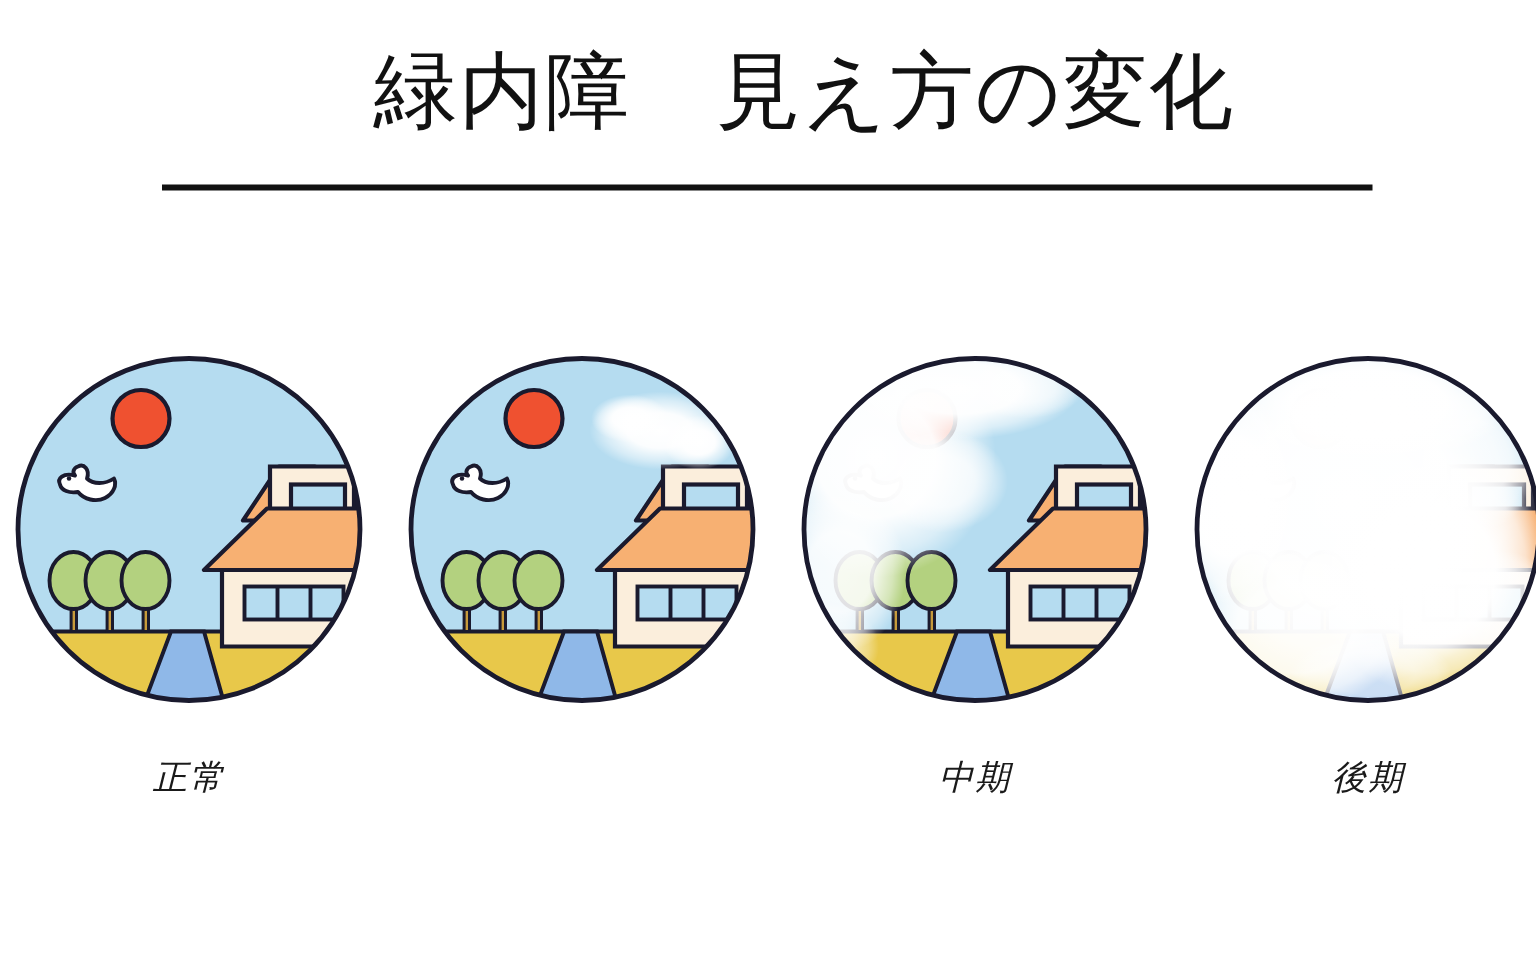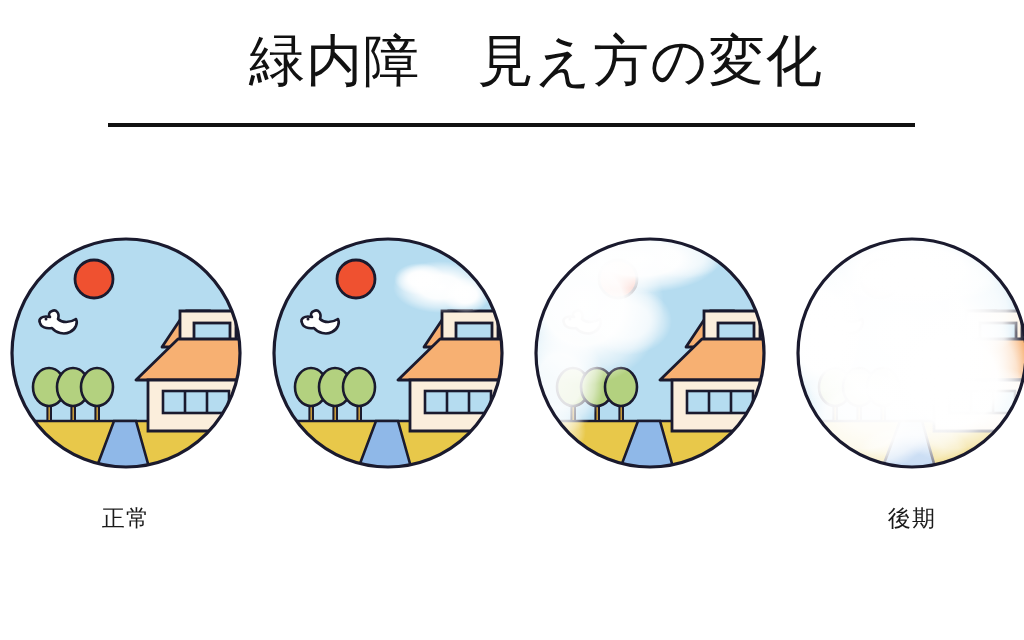--- a/index.html
+++ b/index.html
@@ -53,20 +53,21 @@
     left: 0;
     top: 225px;
     width: 1024px;
     height: 320px;
   }
   .stage {
     position: absolute;
     top: 0;
     width: 252px;
     height: 320px;
+    font-style: italic;
   }
   .stage-figure {
     position: absolute;
     left: 8px;
     top: 10px;
     width: 236px;
     height: 236px;
   }
   .stage-label {
     position: absolute;
@@ -282,20 +283,21 @@
             <ellipse cx="108" cy="24" rx="80" ry="34" fill="url(#fog-a-middle)"></ellipse>
             <ellipse cx="28" cy="146" rx="44" ry="54" fill="url(#fog-a-middle)" opacity="0.9"></ellipse>
             <ellipse cx="96" cy="86" rx="44" ry="34" fill="url(#fog-a-middle)" opacity="0.75"></ellipse>
             <ellipse cx="20" cy="196" rx="34" ry="30" fill="url(#fog-a-middle)" opacity="0.6"></ellipse>
             <ellipse cx="152" cy="22" rx="40" ry="22" fill="url(#fog-a-middle)" opacity="0.6"></ellipse>
           </g>
         </g>
         <circle cx="118" cy="118" r="114" fill="none" stroke="#1a1a2e" stroke-width="3.2"></circle>
       </svg>
     </div>
+    <div class="stage-label">中期</div>
   </div>
 
   <div class="stage" style="left:786px;">
     <div class="stage-figure">
       <svg viewBox="0 0 236 236" xmlns="http://www.w3.org/2000/svg">
         <defs>
           <clipPath id="clip-late">
               <circle cx="118" cy="118" r="114"></circle>
             </clipPath>
           <radialGradient id="fog-a-late" cx="50%" cy="50%" r="50%">

